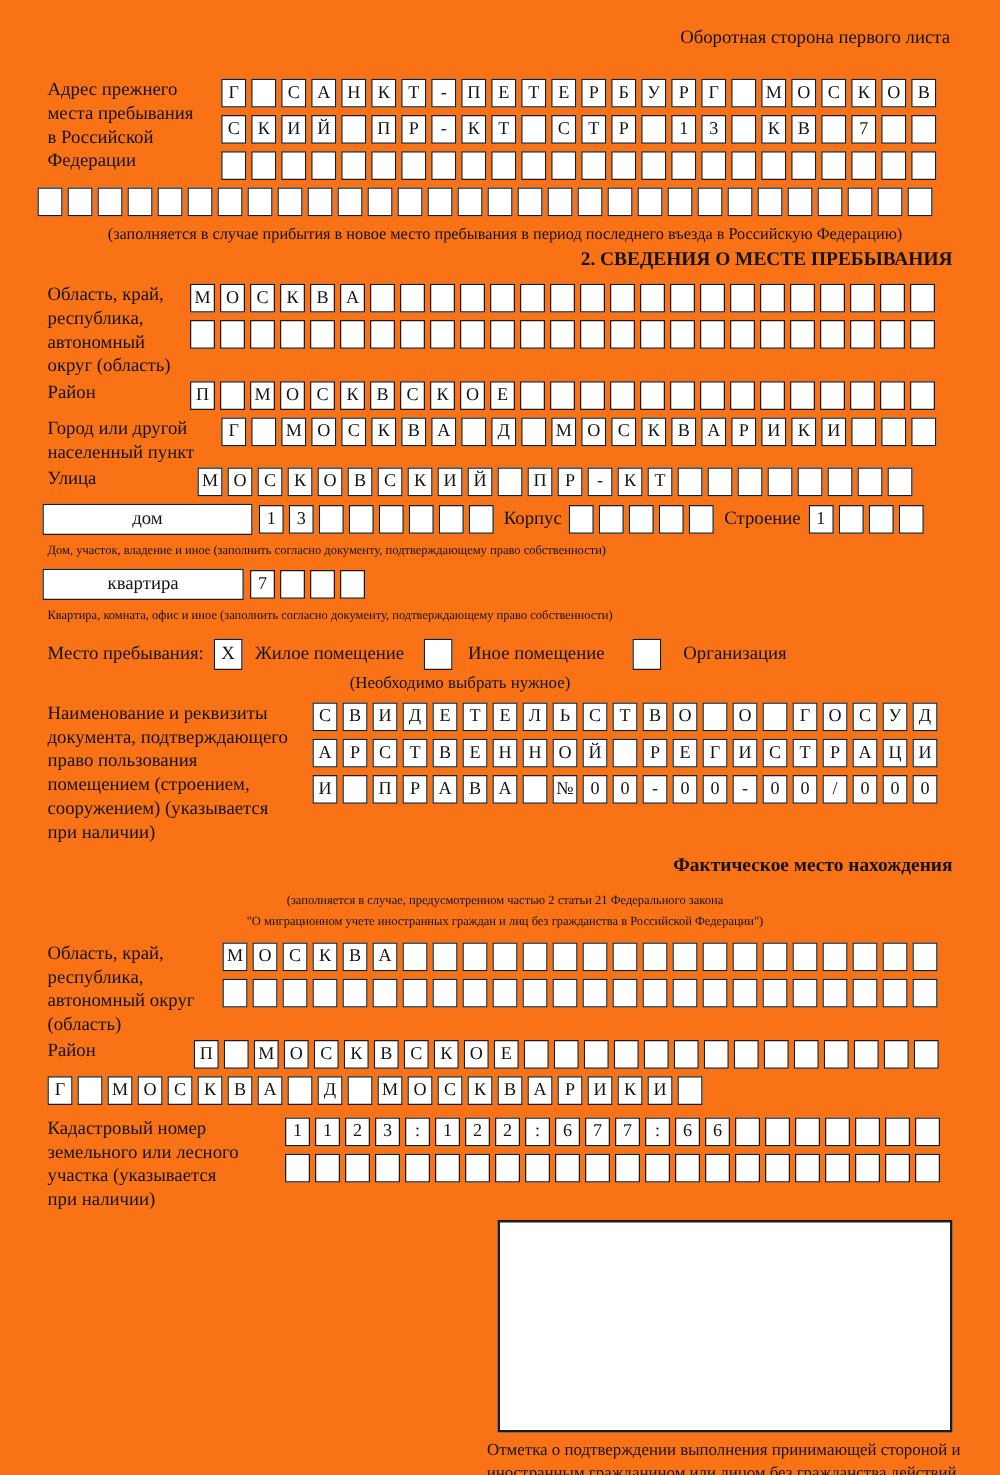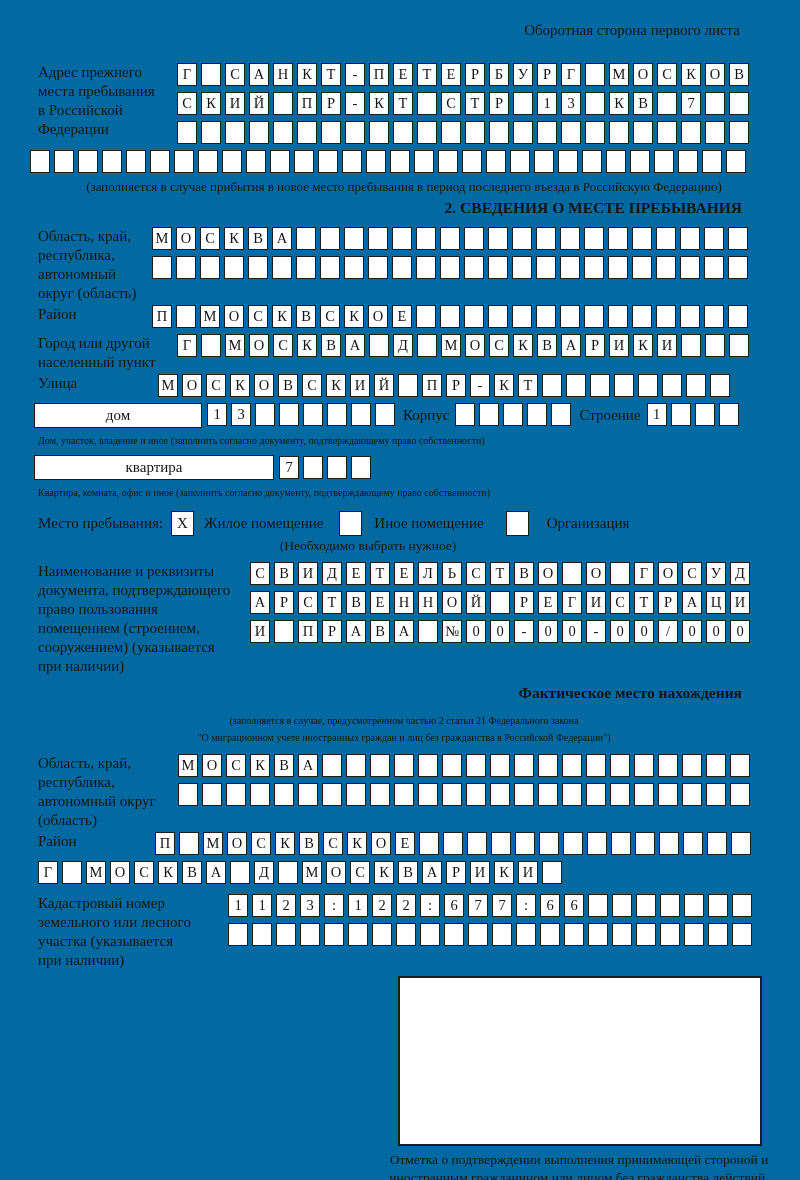--- a/index.html
+++ b/index.html
@@ -1,19 +1,19 @@
 <!DOCTYPE html>
 <html><head>
 <meta charset="utf-8">
 <style>
   html,body{margin:0;padding:0;background:#fff;}
   .page{
     width:800px;height:1180px;box-sizing:border-box;
-    padding:22px 58px 0 38px;position:relative;overflow:hidden;
-    background:#0369a1;color:#141414;
+    padding:22px 38px 0 38px;position:relative;overflow:hidden;
+    background:#f97316;color:#141414;
     font-family:"Liberation Serif","DejaVu Serif",serif;
   }
   .hdr{text-align:right;font-size:15px;padding-right:2px;}
   .field{display:flex;align-items:flex-start;}
   .flabel{font-size:15px;line-height:19px;white-space:pre-line;flex:none;}
   .rows{flex:none;}
   .cellrow{display:flex;flex-wrap:nowrap;height:23px;margin-bottom:6px;}
   .cell{
     flex:none;box-sizing:border-box;width:20px;height:23px;
     border:1.8px solid #1c1c1c;margin-right:4px;
@@ -322,21 +322,21 @@
         <span class="cell"></span>
         <span class="cell"></span>
         <span class="cell"></span>
         <span class="cell"></span>
         <span class="cell"></span>
         <span class="cell"></span>
         <span class="cell"></span>
       </div>
   </div>
 
-  <div style="display:flex;margin-left:-4px;margin-bottom:4px">
+  <div style="display:flex;align-items:center;margin-left:-4px;margin-bottom:4px">
     <div class="bigbox" style="width:168px;margin-right:5px">дом</div>
     <div class="cellrow" style="margin-bottom:0">
         <span class="cell">1</span>
         <span class="cell">3</span>
         <span class="cell"></span>
         <span class="cell"></span>
         <span class="cell"></span>
         <span class="cell"></span>
         <span class="cell"></span>
         <span class="cell"></span>
@@ -353,21 +353,21 @@
     <div class="cellrow" style="margin-bottom:0">
         <span class="cell">1</span>
         <span class="cell"></span>
         <span class="cell"></span>
         <span class="cell"></span>
       </div>
   </div>
   <div class="caption">Дом, участок, владение и иное (заполнить согласно документу, подтверждающему право собственности)</div>
 
   <div style="display:flex;align-items:center;margin-left:-4px;margin-bottom:4px">
-    <div class="bigbox" style="width:240px;margin-right:5px">квартира</div>
+    <div class="bigbox" style="width:161px;margin-right:5px">квартира</div>
     <div class="cellrow" style="margin-bottom:0">
         <span class="cell">7</span>
         <span class="cell"></span>
         <span class="cell"></span>
         <span class="cell"></span>
       </div>
   </div>
   <div class="caption">Квартира, комната, офис и иное (заполнить согласно документу, подтверждающему право собственности)</div>
 
   <div class="residence-row">

